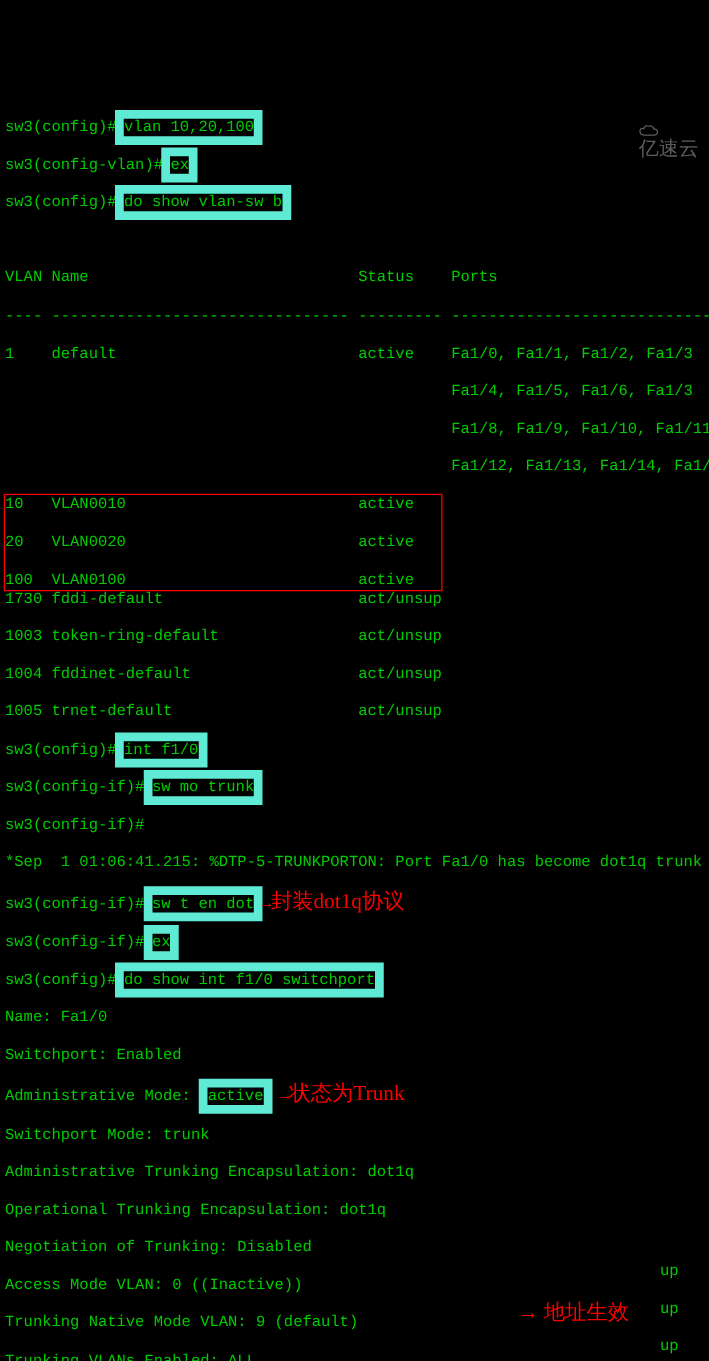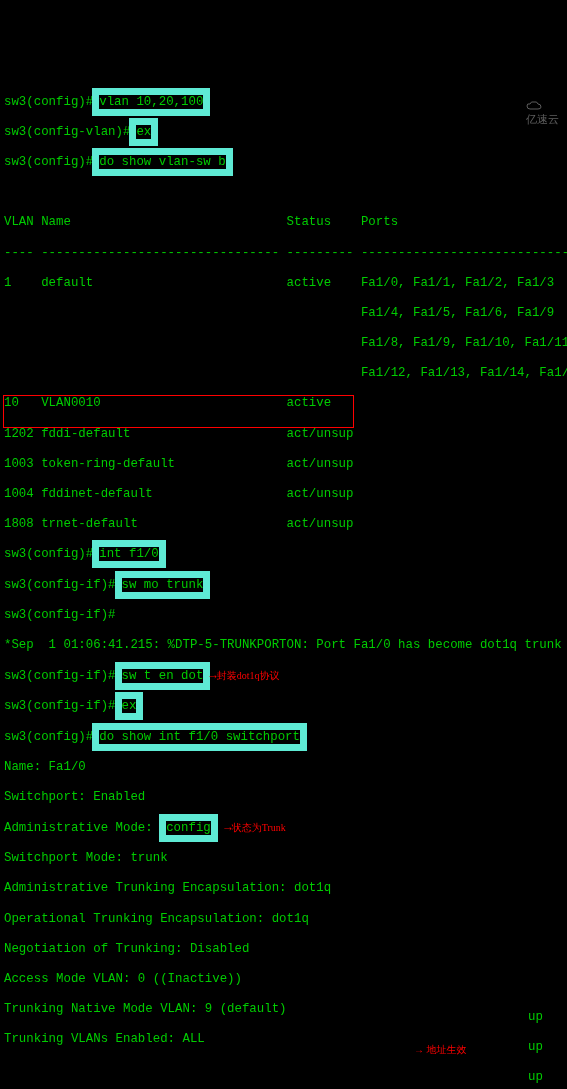--- a/index.html
+++ b/index.html
@@ -24,34 +24,34 @@
   .boxed-block {
     border: 1px solid #ff0000;
     display: inline-block;
     padding: 0 0px;
     margin: -1px;
     line-height:15.1px;
   }
   .annot {
     color: #ff0000;
     font-family: "SimSun", "Songti SC", serif;
-    font-size: 10px;
+    font-size: 17px;
   }
   .arrow { color:#ff0000; }
   .hr {
     color:#0c0;
     letter-spacing:0;
   }
   .watermark {
     position: absolute;
     right: 8px;
     top: 82px;
     color:#aaa;
     opacity:0.55;
-    font-size:11px;
+    font-size:16px;
     font-family: "SimSun", serif;
   }
   .watermark svg { vertical-align:middle; }
 </style>
 </head>
 <body>
 
 
 
 <span class="watermark">
@@ -61,39 +61,40 @@
   <span>亿速云</span>
 </span>
 
 <span class="line"><span>sw3(config)#</span><span class="boxed">vlan 10,20,100</span></span>
 <span class="line"><span>sw3(config-vlan)#</span><span class="boxed">ex</span></span>
 <span class="line"><span>sw3(config)#</span><span class="boxed">do show vlan-sw b</span></span>
 <span class="line"> </span>
 <span class="line">VLAN Name                             Status    Ports</span>
 <span class="line hr">---- -------------------------------- --------- -------------------------------</span>
 <span class="line">1    default                          active    Fa1/0, Fa1/1, Fa1/2, Fa1/3</span>
-<span class="line">                                                Fa1/4, Fa1/5, Fa1/6, Fa1/9</span>
+<span class="line">                                                Fa1/4, Fa1/5, Fa1/6, Fa1/3</span>
 <span class="line">                                                Fa1/8, Fa1/9, Fa1/10, Fa1/11</span>
 <span class="line">                                                Fa1/12, Fa1/13, Fa1/14, Fa1/15</span>
 <span class="boxed-block"><span class="line">10   VLAN0010                         active   </span>
-</span>
-<span class="line">1202 fddi-default                     act/unsup</span>
+<span class="line">20   VLAN0020                         active   </span>
+<span class="line" style="display:inline">100  VLAN0100                         active   </span></span>
+<span class="line">1730 fddi-default                     act/unsup</span>
 <span class="line">1003 token-ring-default               act/unsup</span>
 <span class="line">1004 fddinet-default                  act/unsup</span>
-<span class="line">1808 trnet-default                    act/unsup</span>
+<span class="line">1005 trnet-default                    act/unsup</span>
 <span class="line"><span>sw3(config)#</span><span class="boxed">int f1/0</span></span>
 <span class="line"><span>sw3(config-if)#</span><span class="boxed">sw mo trunk</span></span>
 <span class="line">sw3(config-if)#</span>
 <span class="line">*Sep  1 01:06:41.215: %DTP-5-TRUNKPORTON: Port Fa1/0 has become dot1q trunk</span>
 <span class="line"><span>sw3(config-if)#</span><span class="boxed">sw t en dot</span><span class="arrow">→</span><span class="annot">封装dot1q协议</span></span>
 <span class="line"><span>sw3(config-if)#</span><span class="boxed">ex</span></span>
 <span class="line"><span>sw3(config)#</span><span class="boxed">do show int f1/0 switchport</span></span>
 <span class="line">Name: Fa1/0</span>
 <span class="line">Switchport: Enabled</span>
-<span class="line"><span>Administrative Mode: </span><span class="boxed">config</span> <span class="arrow">→</span><span class="annot">状态为Trunk</span></span>
+<span class="line"><span>Administrative Mode: </span><span class="boxed">active</span> <span class="arrow">→</span><span class="annot">状态为Trunk</span></span>
 <span class="line">Switchport Mode: trunk</span>
 <span class="line">Administrative Trunking Encapsulation: dot1q</span>
 <span class="line">Operational Trunking Encapsulation: dot1q</span>
 <span class="line">Negotiation of Trunking: Disabled</span>
 <span class="line">Access Mode VLAN: 0 ((Inactive))</span>
 <span class="line">Trunking Native Mode VLAN: 9 (default)</span>
 <span class="line">Trunking VLANs Enabled: ALL</span>
 
 
 

